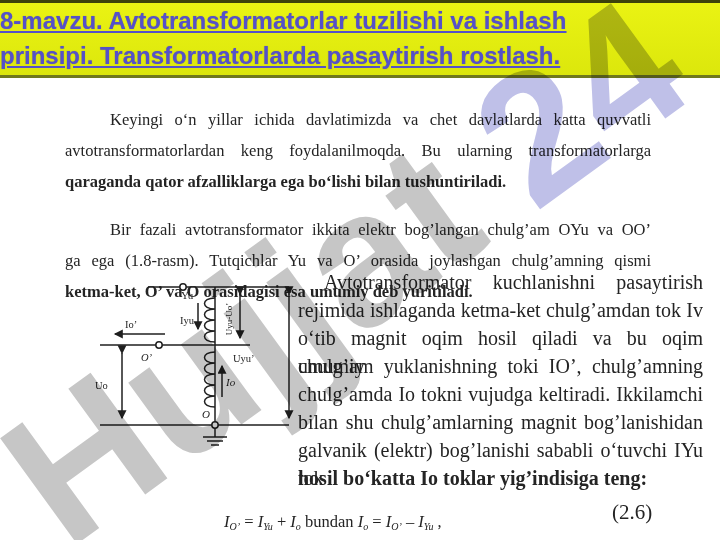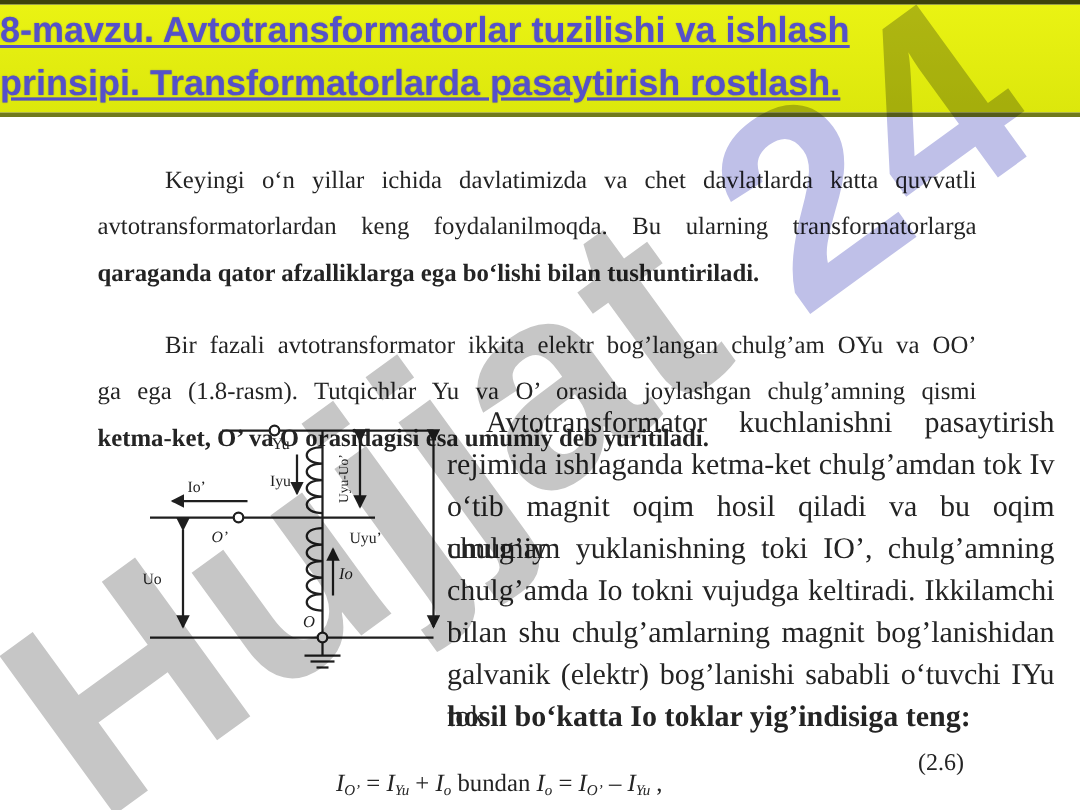--- a/index.html
+++ b/index.html
@@ -38,21 +38,21 @@
   .fig-svg text{ font-family:"Liberation Serif","DejaVu Serif",serif; fill:#1f1f1f; }
   .caption{
     position:absolute; left:75px; top:446px; width:225px; z-index:1;
     font-weight:bold; font-size:13.5px; line-height:18px; color:#2a2a2a;
   }
   
   .formula{ position:absolute; left:224px; top:512px; font-size:16.5px; z-index:1; white-space:nowrap;}
   .formula .sg{ font-style:normal; }
   .formula .sgi{ font-style:italic; }
   .formula .sgs{ font-style:italic; font-size:10px; vertical-align:-3px; }
-  .formula-number{ position:absolute; left:612px; top:500px; font-size:16px; z-index:1; }
+  .formula-number{ position:absolute; left:612px; top:500px; font-size:21px; z-index:1; }
   
   .watermark{ position:absolute; inset:0; z-index:5; pointer-events:none;
               mix-blend-mode:multiply; overflow:hidden; }
   .wm1{
     position:absolute; left:28px; top:398px; font-family:"Liberation Sans","DejaVu Sans",sans-serif;
     font-weight:bold; font-size:190px; line-height:200px; color:#c6c6c6;
     transform:rotate(-36deg); transform-origin:0 50%; white-space:nowrap;
   }
   .wm2{
     position:absolute; left:498px; top:66px; font-family:"Liberation Sans","DejaVu Sans",sans-serif;

